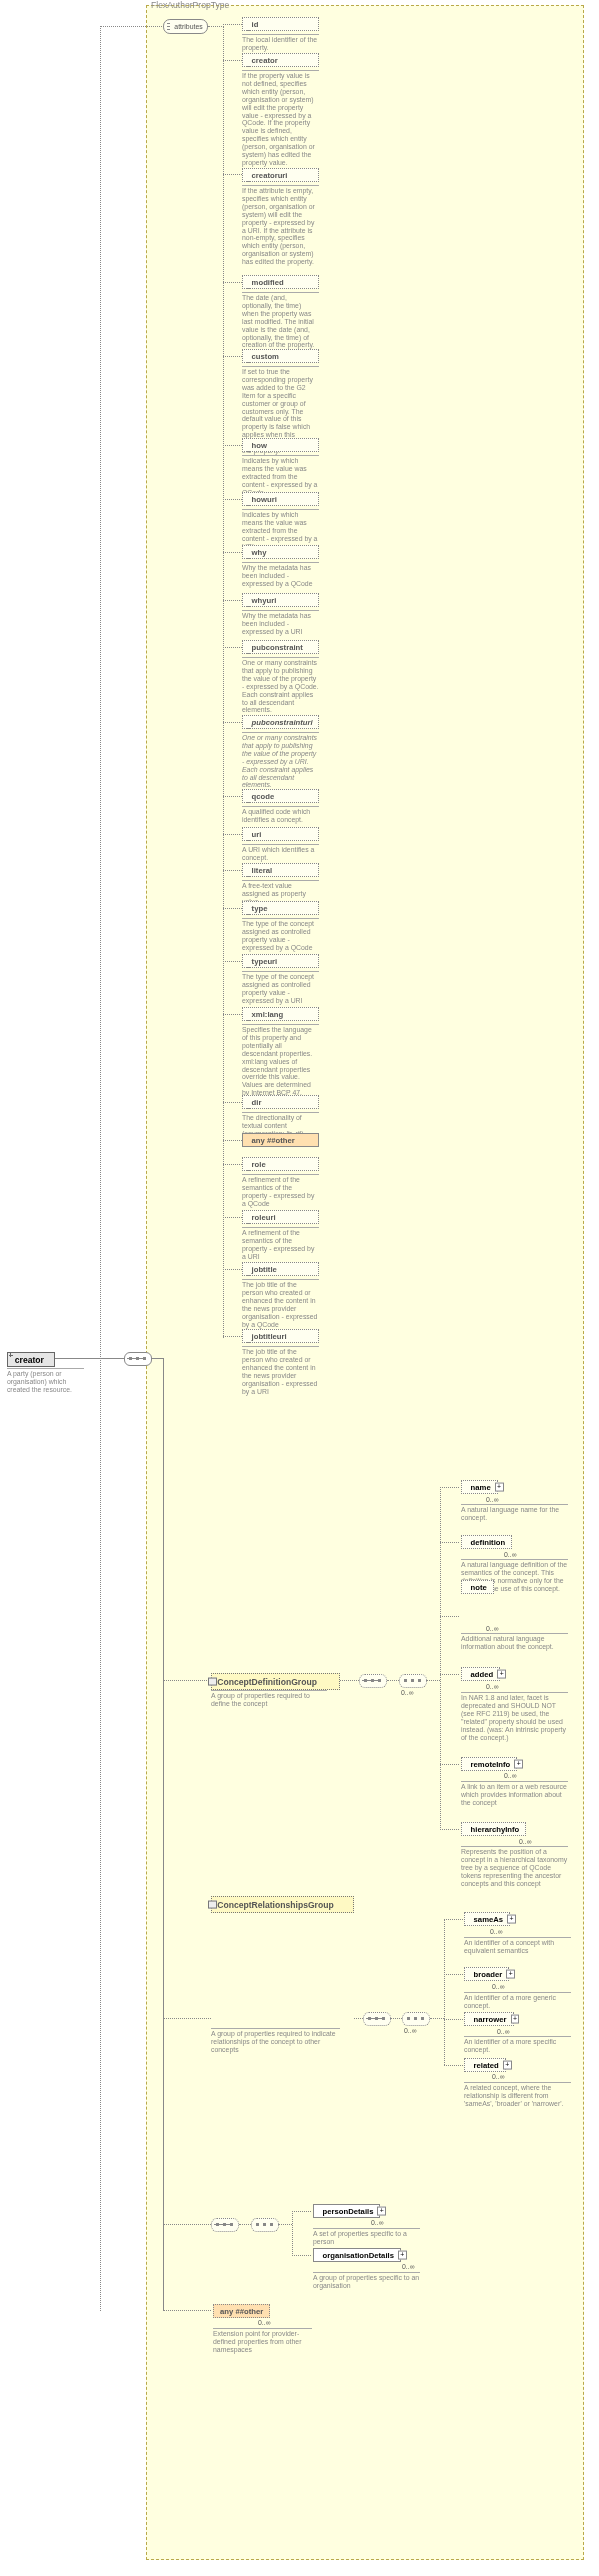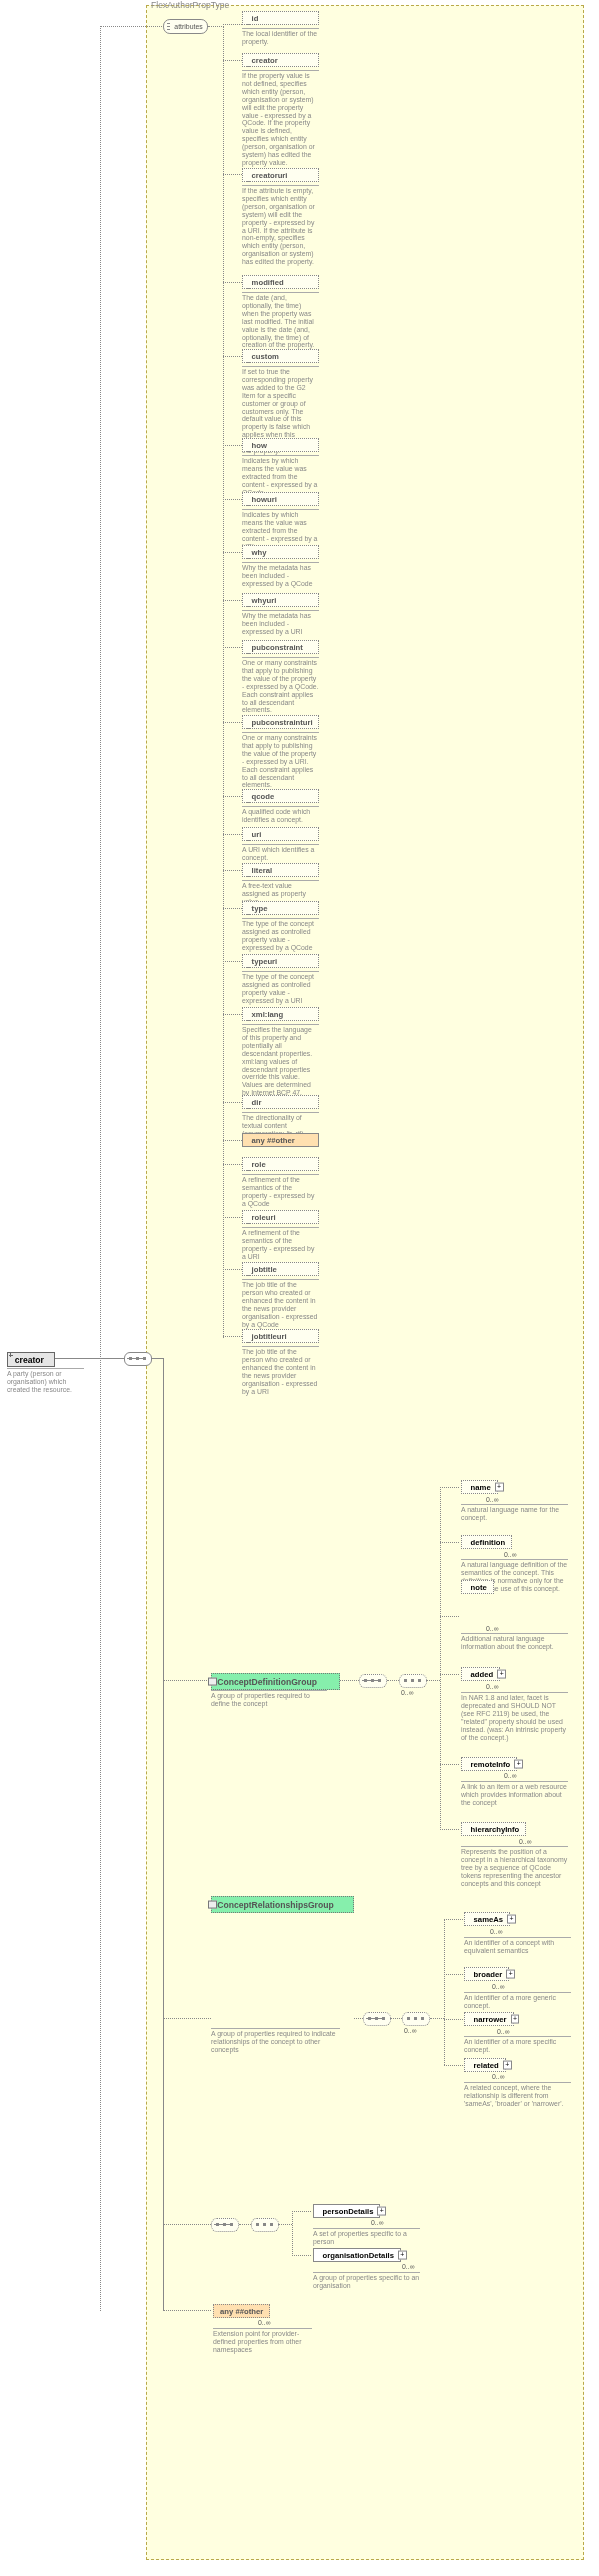--- a/index.html
+++ b/index.html
@@ -173,21 +173,21 @@
     color: #888;
     font-size: 6.9px;
     line-height: 1.15;
     border-top: 0.9px solid #aaa;
     padding-top: 0.9px;
   }
   
   .group-box {
     position: absolute;
     border: 0.9px dotted #777;
-    background: #86efac;
+    background: #fef9c3;
     padding: 2.6px 5.2px;
     font-size: 8.6px;
     font-weight: bold;
     color: #555;
     box-sizing: border-box;
   }
   .group-box .oct {
     position: absolute;
     left: -4.3px;
     top: 50%;
@@ -338,21 +338,21 @@
         <span></span>
         <span></span>
       </div>
     <span>attributes</span>
   </div>
 
   <div class="hline dotted" style="left:208px; top:26px; width:15.5px;"></div>
   <div class="vline dotted" style="left:223px; top:26px; height:1312px;"></div>
 
   <div id="attr-container">
-      <div class="attr-node" style="top: 11px;">
+      <div class="attr-node" style="top: 17px;">
         <div class="attr-label">id<span class="under"></span></div>
         <div class="attr-ann">The local identifier of the property.</div>
       </div>
       <div class="attr-node" style="top: 53px;">
         <div class="attr-label">creator<span class="under"></span></div>
         <div class="attr-ann">If the property value is not defined, specifies which entity (person, organisation or system) will edit the property value - expressed by a QCode. If the property value is defined, specifies which entity (person, organisation or system) has edited the property value.</div>
       </div>
       <div class="attr-node" style="top: 168px;">
         <div class="attr-label">creatoruri<span class="under"></span></div>
         <div class="attr-ann">If the attribute is empty, specifies which entity (person, organisation or system) will edit the property - expressed by a URI. If the attribute is non-empty, specifies which entity (person, organisation or system) has edited the property.</div>
@@ -378,21 +378,21 @@
         <div class="attr-ann">Why the metadata has been included - expressed by a QCode</div>
       </div>
       <div class="attr-node" style="top: 593px;">
         <div class="attr-label">whyuri<span class="under"></span></div>
         <div class="attr-ann">Why the metadata has been included - expressed by a URI</div>
       </div>
       <div class="attr-node" style="top: 640px;">
         <div class="attr-label">pubconstraint<span class="under"></span></div>
         <div class="attr-ann">One or many constraints that apply to publishing the value of the property - expressed by a QCode. Each constraint applies to all descendant elements.</div>
       </div>
-      <div class="attr-node" style="top: 715px;">
+      <div class="attr-node" style="top: 715px; font-style: italic;">
         <div class="attr-label">pubconstrainturi<span class="under"></span></div>
         <div class="attr-ann">One or many constraints that apply to publishing the value of the property - expressed by a URI. Each constraint applies to all descendant elements.</div>
       </div>
       <div class="attr-node" style="top: 789px;">
         <div class="attr-label">qcode<span class="under"></span></div>
         <div class="attr-ann">A qualified code which identifies a concept.</div>
       </div>
       <div class="attr-node" style="top: 827px;">
         <div class="attr-label">uri<span class="under"></span></div>
         <div class="attr-ann">A URI which identifies a concept.</div>

